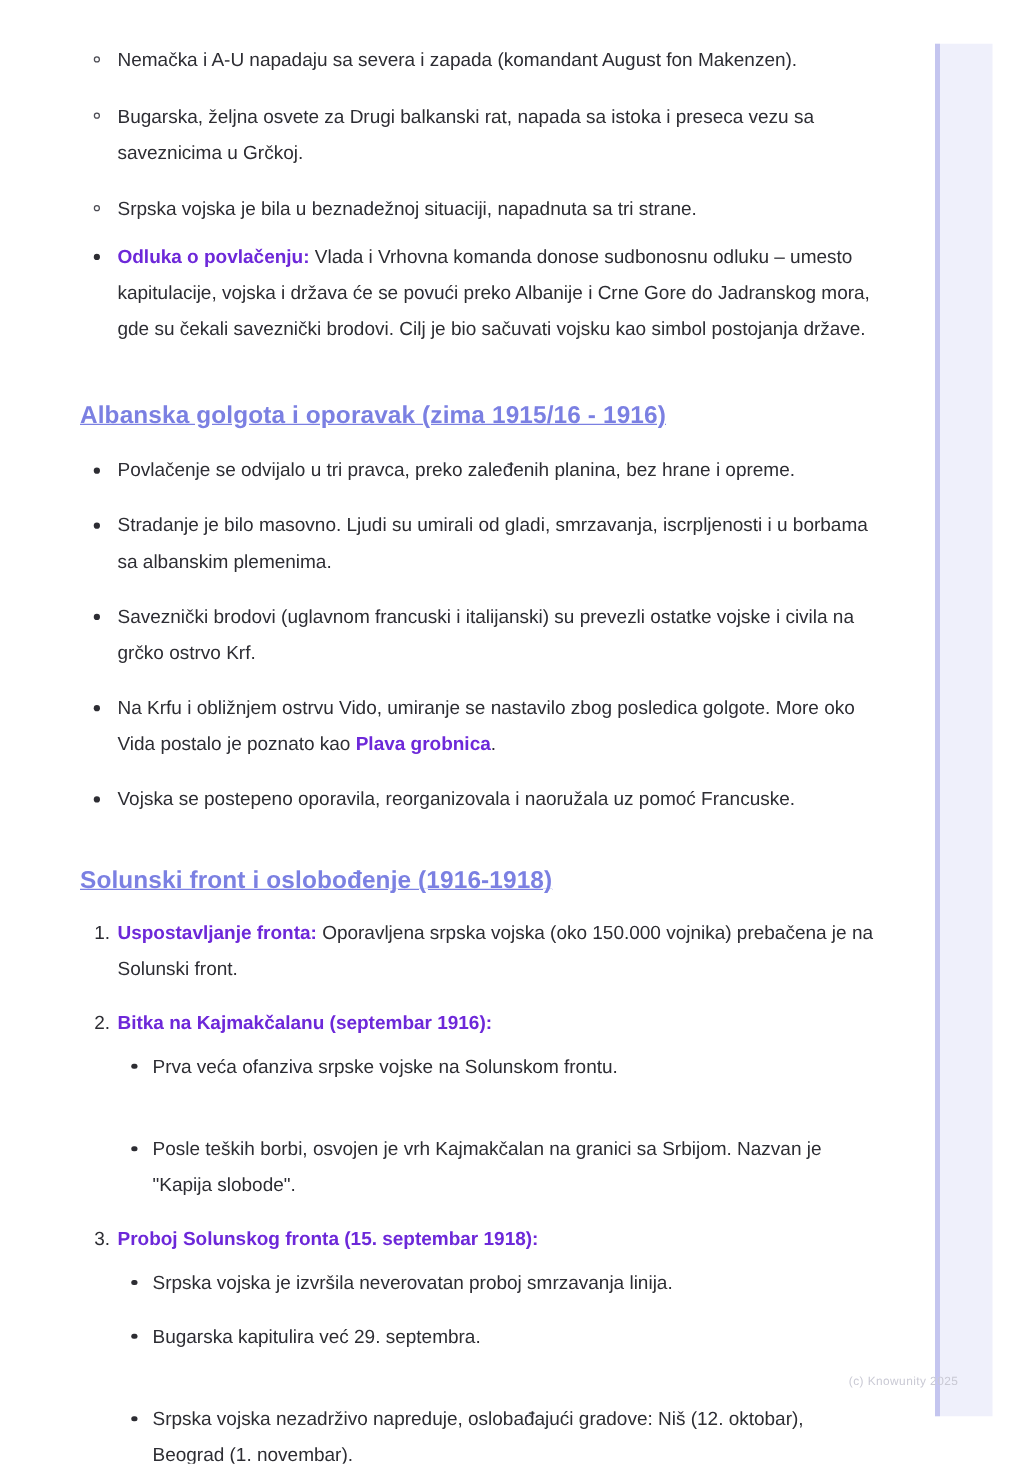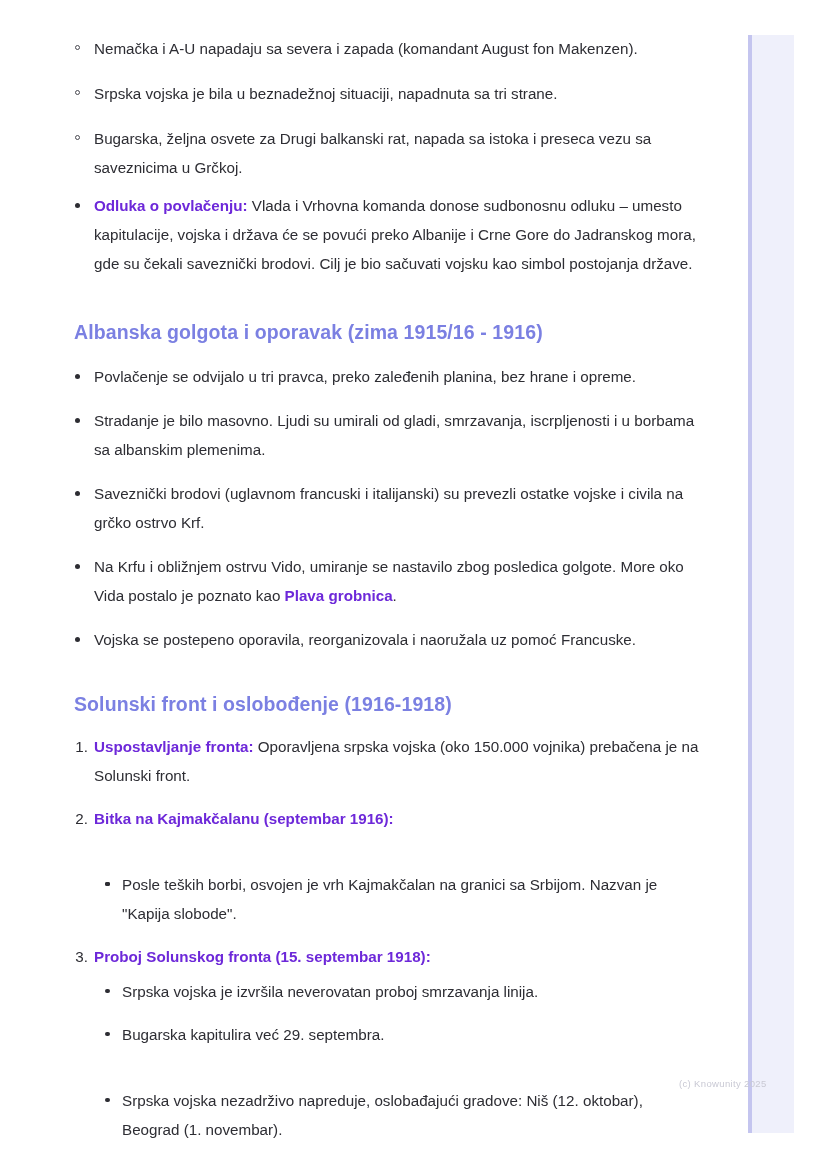--- a/index.html
+++ b/index.html
@@ -40,22 +40,23 @@
     padding: 34px 48px 0 64px;
   }
 
   
   .section-heading {
     color: #7b80e2;
     font-size: 19.5px;
     font-weight: 700;
     line-height: 1.35;
     letter-spacing: 0.1px;
-    margin: 10px;
+    margin: 0;
     padding: 0;
+    text-decoration: underline;
   }
   .heading-albanska { margin-top: 41px; margin-bottom: 17px; }
   .heading-solunski { margin-top: 37px; margin-bottom: 14px; }
 
   
   ul, ol {
     margin: 0;
     padding: 0;
     list-style: none;
   }
@@ -137,21 +138,21 @@
   }
 
   .blockgap-sm { height: 9px; }
 
   b, strong, .bold { font-weight: 700; color: #6d28d9; }
 
   
   .watermark {
     position: absolute;
     left: 679px;
-    top: 1078px;
+    top: 1100px;
     font-size: 9.5px;
     line-height: 12px;
     letter-spacing: 0.35px;
     color: #c9c9d4;
     white-space: nowrap;
     z-index: 5;
   }
 </style>
 </head>
 <body>
@@ -160,25 +161,25 @@
 
 <div class="page">
 
   <ul class="list-circle">
     <li>
       <span class="marker-circle"></span>
       <span>Nemačka i A-U napadaju sa severa i zapada (komandant August fon Makenzen).</span>
     </li>
     <li>
       <span class="marker-circle"></span>
+      <span>Bugarska, željna osvete za Drugi balkanski rat, napada sa istoka i preseca vezu sa saveznicima u Grčkoj.</span>
+    </li>
+    <li>
+      <span class="marker-circle"></span>
       <span>Srpska vojska je bila u beznadežnoj situaciji, napadnuta sa tri strane.</span>
-    </li>
-    <li>
-      <span class="marker-circle"></span>
-      <span>Bugarska, željna osvete za Drugi balkanski rat, napada sa istoka i preseca vezu sa saveznicima u Grčkoj.</span>
     </li>
   </ul>
 
   <div class="blockgap-sm"></div>
 
   <ul class="list-disc">
     <li>
       <span class="marker-dot"></span>
       <span class="bold">Odluka o povlačenju:</span><span> Vlada i Vrhovna komanda donose sudbonosnu odluku – umesto kapitulacije, vojska i država će se povući preko Albanije i Crne Gore do Jadranskog mora, gde su čekali saveznički brodovi. Cilj je bio sačuvati vojsku kao simbol postojanja države.</span>
     </li>
@@ -217,20 +218,21 @@
       <span class="marker-num">1.</span>
       <span class="bold">Uspostavljanje fronta:</span><span> Oporavljena srpska vojska (oko 150.000 vojnika) prebačena je na Solunski front.</span>
     </li>
 
     <li>
       <span class="marker-num">2.</span>
       <span class="bold">Bitka na Kajmakčalanu (septembar 1916):</span>
       <ul class="list-disc sublist">
         <li>
           <span class="marker-dot"></span>
+          <span>Prva veća ofanziva srpske vojske na Solunskom frontu.</span>
         </li>
         <li>
           <span class="marker-dot"></span>
           <span>Posle teških borbi, osvojen je vrh Kajmakčalan na granici sa Srbijom. Nazvan je "Kapija slobode".</span>
         </li>
       </ul>
     </li>
 
     <li>
       <span class="marker-num">3.</span>

